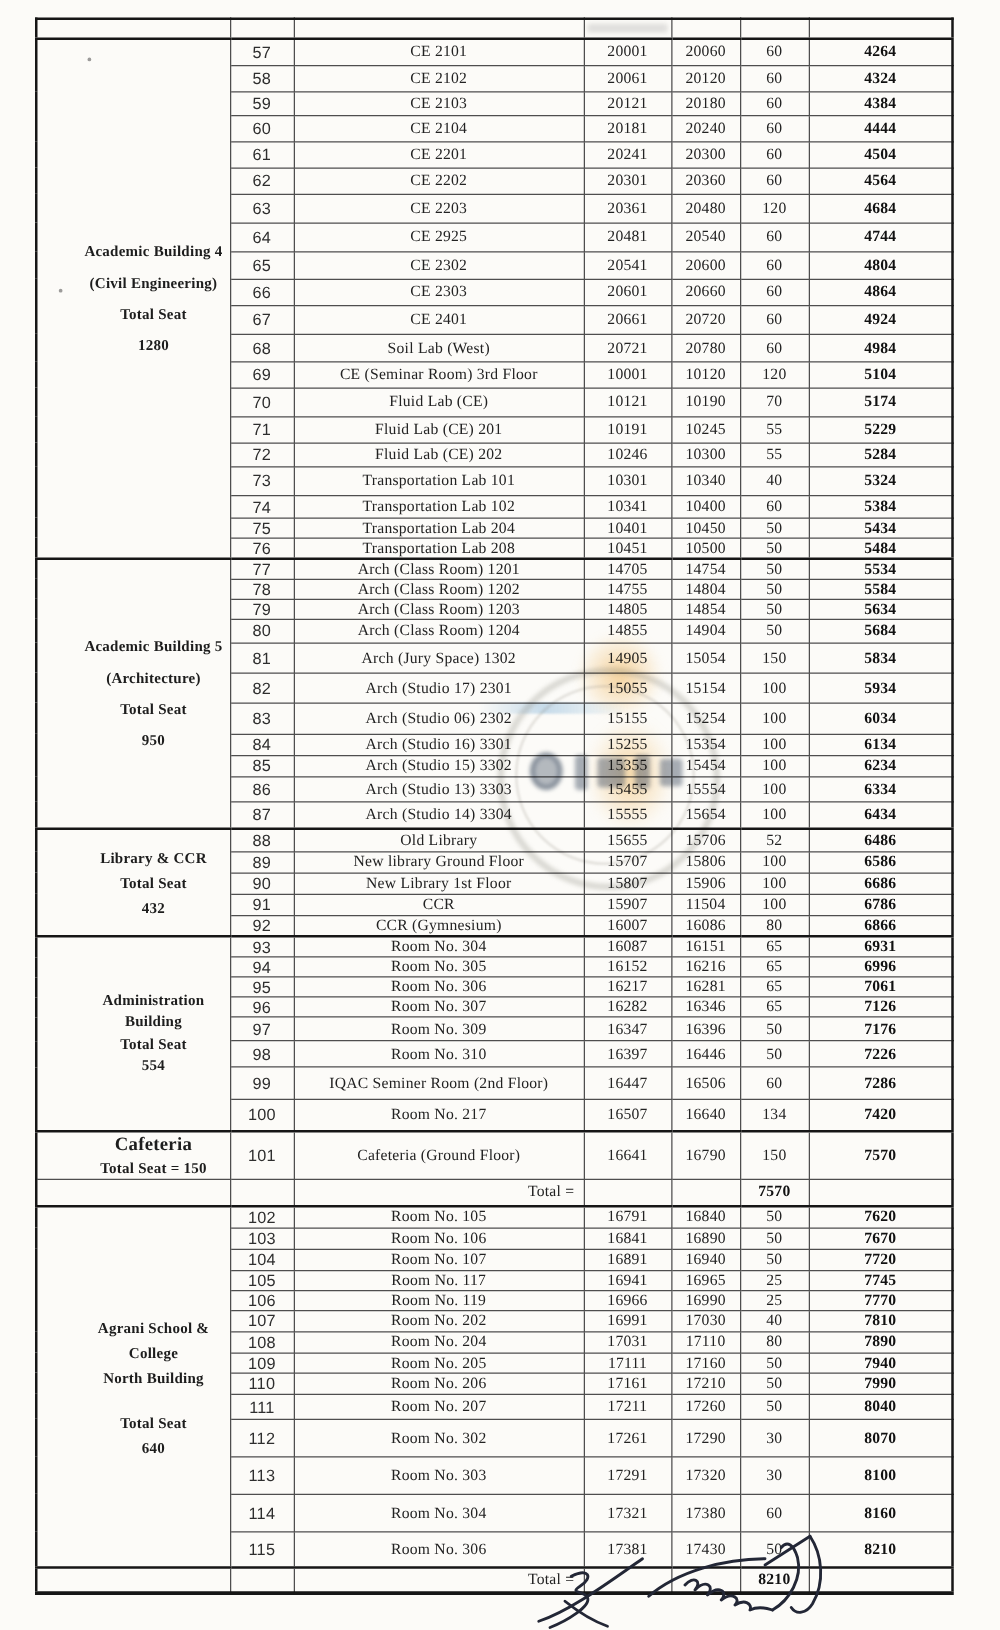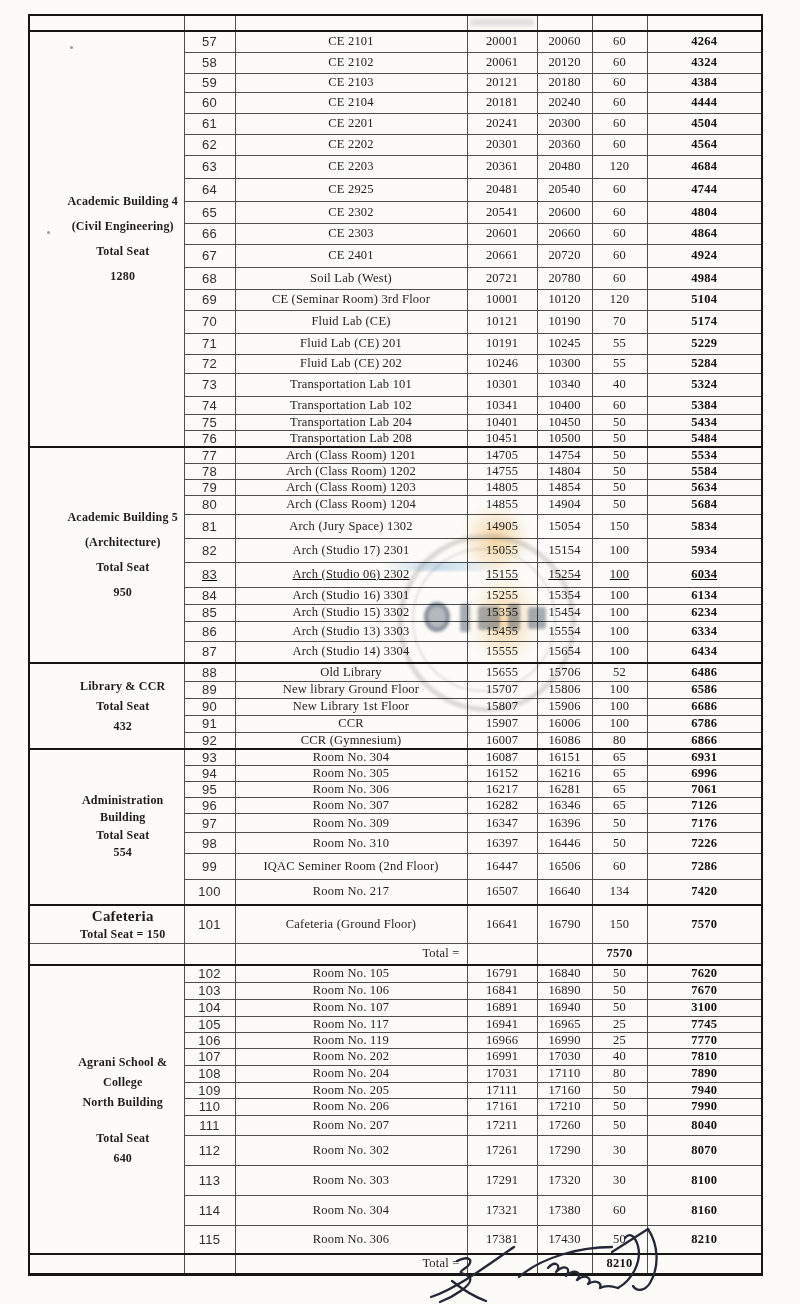--- a/index.html
+++ b/index.html
@@ -311,21 +311,21 @@
           <td class="cum">5834</td>
         </tr>
         <tr style="height: 24px;">
           <td class="sl">82</td>
           <td class="room">Arch (Studio 17) 2301</td>
           <td class="num">15055</td>
           <td class="num">15154</td>
           <td class="num">100</td>
           <td class="cum">5934</td>
         </tr>
-        <tr style="height: 25px; text-decoration: underline;">
+        <tr style="height: 25px;">
           <td class="sl">83</td>
           <td class="room">Arch (Studio 06) 2302</td>
           <td class="num">15155</td>
           <td class="num">15254</td>
           <td class="num">100</td>
           <td class="cum">6034</td>
         </tr>
         <tr style="height: 17px;">
           <td class="sl">84</td>
           <td class="room">Arch (Studio 16) 3301</td>
@@ -384,21 +384,21 @@
           <td class="room">New Library 1st Floor</td>
           <td class="num">15807</td>
           <td class="num">15906</td>
           <td class="num">100</td>
           <td class="cum">6686</td>
         </tr>
         <tr style="height: 17px;">
           <td class="sl">91</td>
           <td class="room">CCR</td>
           <td class="num">15907</td>
-          <td class="num">16006</td>
+          <td class="num">11504</td>
           <td class="num">100</td>
           <td class="cum">6786</td>
         </tr>
         <tr style="height: 17px;">
           <td class="sl">92</td>
           <td class="room">CCR (Gymnesium)</td>
           <td class="num">16007</td>
           <td class="num">16086</td>
           <td class="num">80</td>
           <td class="cum">6866</td>
@@ -514,21 +514,21 @@
           <td class="num">16890</td>
           <td class="num">50</td>
           <td class="cum">7670</td>
         </tr>
         <tr style="height: 17px;">
           <td class="sl">104</td>
           <td class="room">Room No. 107</td>
           <td class="num">16891</td>
           <td class="num">16940</td>
           <td class="num">50</td>
-          <td class="cum">3100</td>
+          <td class="cum">7720</td>
         </tr>
         <tr style="height: 16px;">
           <td class="sl">105</td>
           <td class="room">Room No. 117</td>
           <td class="num">16941</td>
           <td class="num">16965</td>
           <td class="num">25</td>
           <td class="cum">7745</td>
         </tr>
         <tr style="height: 16px;">

